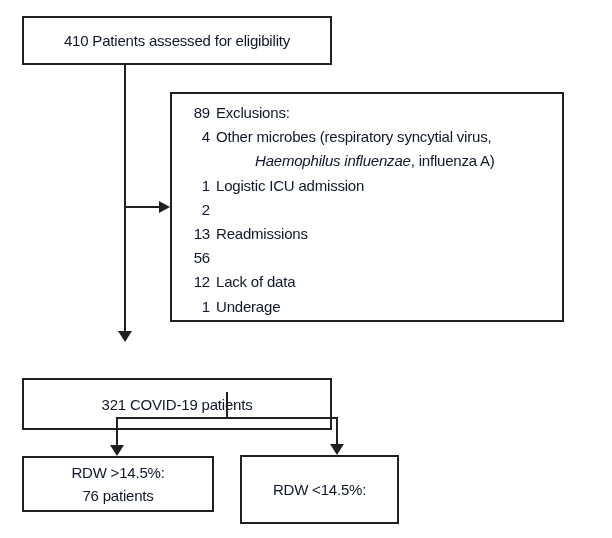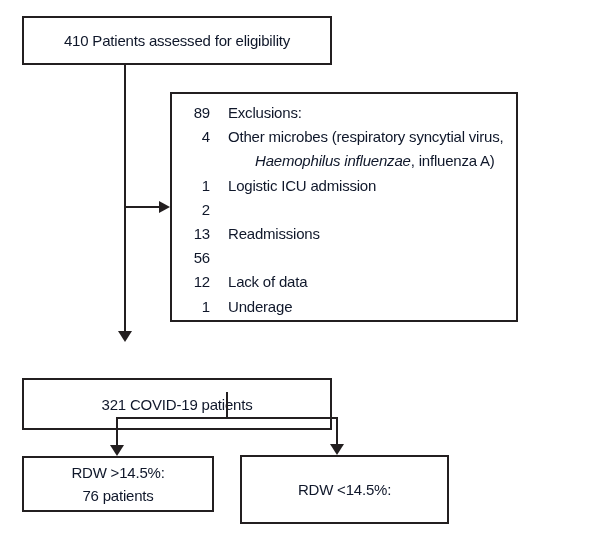--- a/index.html
+++ b/index.html
@@ -24,21 +24,21 @@
     flex-direction:column;
     align-items:center;
     justify-content:center;
     text-align:center;
     line-height:23px;
   }
   
   .excl { padding:7px 12px 0 14px; }
   .xrow { display:flex; line-height:24.2px; }
   .xrow .num { flex:0 0 24px; width:24px; text-align:right; }
-  .xrow .lbl { margin-left:18px; }
+  .xrow .lbl { margin-left:6px; }
   .xrow.cont .lbl { margin-left:12px; }
   .it { font-style:italic;margin-left:33px; }
   
   .vline, .hline { position:absolute; background:#231f20; }
   .arrow-down {
     position:absolute; width:0; height:0;
     border-left:7px solid transparent;
     border-right:7px solid transparent;
     border-top:11px solid #231f20;
   }
@@ -57,21 +57,21 @@
   <div class="box centered" style="left:22px; top:16px; width:310px; height:49px;">
     <span>410 Patients assessed for eligibility</span>
   </div>
 
   <div class="vline" style="left:124px; top:65px; width:2px; height:268px;"></div>
   <div class="arrow-down" style="left:118px; top:331px;"></div>
 
   <div class="hline" style="left:125px; top:206px; width:36px; height:2px;"></div>
   <div class="arrow-right" style="left:159px; top:201px;"></div>
 
-  <div class="box excl" style="left:170px; top:92px; width:348px; height:230px;">
+  <div class="box excl" style="left:170px; top:92px; width:394px; height:230px;">
     <div class="xrow">
       <span class="num">89</span>
       <span class="lbl">Exclusions:</span>
     </div>
     <div class="xrow">
       <span class="num">4</span>
       <span class="lbl">Other microbes (respiratory syncytial virus,</span>
     </div>
     <div class="xrow cont">
       <span class="num"></span>
@@ -110,17 +110,17 @@
   <div class="vline" style="left:116px; top:417px; width:2px; height:29px;"></div>
   <div class="arrow-down" style="left:110px; top:445px;"></div>
   <div class="vline" style="left:336px; top:417px; width:2px; height:28px;"></div>
   <div class="arrow-down" style="left:330px; top:444px;"></div>
 
   <div class="box centered" style="left:22px; top:456px; width:192px; height:56px;">
     <div>RDW &gt;14.5%:</div>
     <div>76 patients</div>
   </div>
 
-  <div class="box centered" style="left:240px; top:455px; width:209px; height:69px;">
+  <div class="box centered" style="left:240px; top:455px; width:159px; height:69px;">
     <div>RDW &lt;14.5%:</div>
   </div>
 
 </div>
 
 </body></html>

